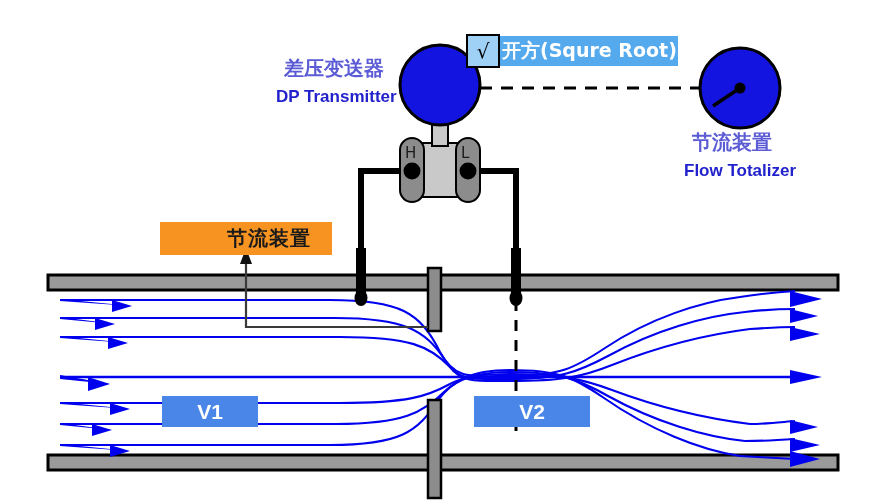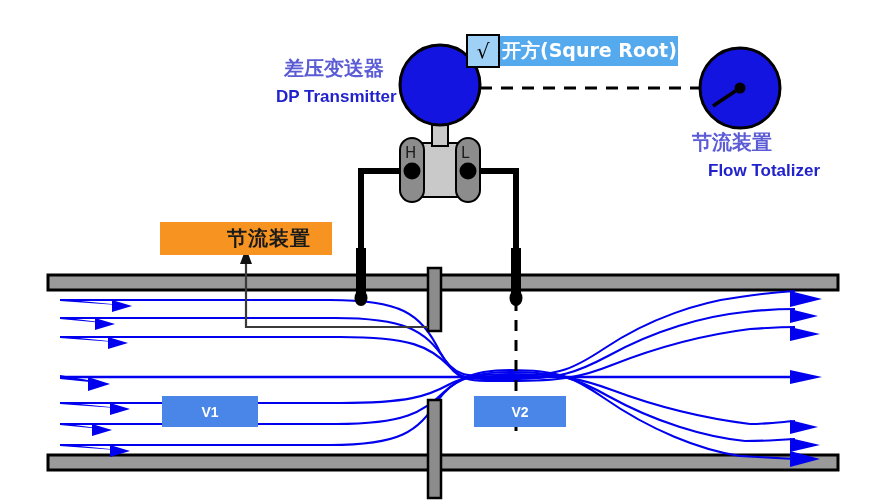--- a/index.html
+++ b/index.html
@@ -50,21 +50,21 @@
     background: #f79321;
     color: #1a1a1a;
     font-size: 20px;
     font-weight: 700;
     font-family: "DejaVu Sans", "Liberation Sans", sans-serif;
     letter-spacing: 1px;
   }
   .vbox {
     background: #4a86e8;
     color: #ffffff;
-    font-size: 14px;
+    font-size: 21px;
     font-weight: 700;
   }
   .sqrt-strip {
     position: absolute;
     background: #55aaee;
     display: flex;
     align-items: center;
     box-sizing: border-box;
   }
   .sqrt-strip .txt {
@@ -222,23 +222,23 @@
 
   <div class="lbl lbl-en" style="left:276px; top:88px;">DP Transmitter</div>
   <div class="lbl lbl-cn" style="left:284px; top:58px;">差压变送器</div>
 
   <div class="sqrt-strip" style="left:466px; top:36px; height:30px;">
     <span class="sqrt-icon">√</span>
     <span class="txt">开方(Squre Root)</span>
   </div>
 
   <div class="lbl lbl-cn" style="left:692px; top:132px;">节流装置</div>
-  <div class="lbl lbl-en" style="left:684px; top:162px;margin-left:24px;">Flow Totalizer</div>
+  <div class="lbl lbl-en" style="left:684px; top:162px;">Flow Totalizer</div>
 
   <div class="tag-box orange-box" style="left:160px; top:222px; width:172px; height:33px;padding-left:46px;">节流装置</div>
 
   <div class="port-letter" style="left:405px; top:144px;">H</div>
   <div class="port-letter" style="left:461px; top:144px;">L</div>
 
   <div class="tag-box vbox" style="left:162px; top:396px; width:96px; height:31px;">V1</div>
-  <div class="tag-box vbox" style="left:474px; top:396px; width:92px; height:31px;">V2</div>
+  <div class="tag-box vbox" style="left:474px; top:396px; width:116px; height:31px;">V2</div>
 
 </div>
 
 </body></html>

